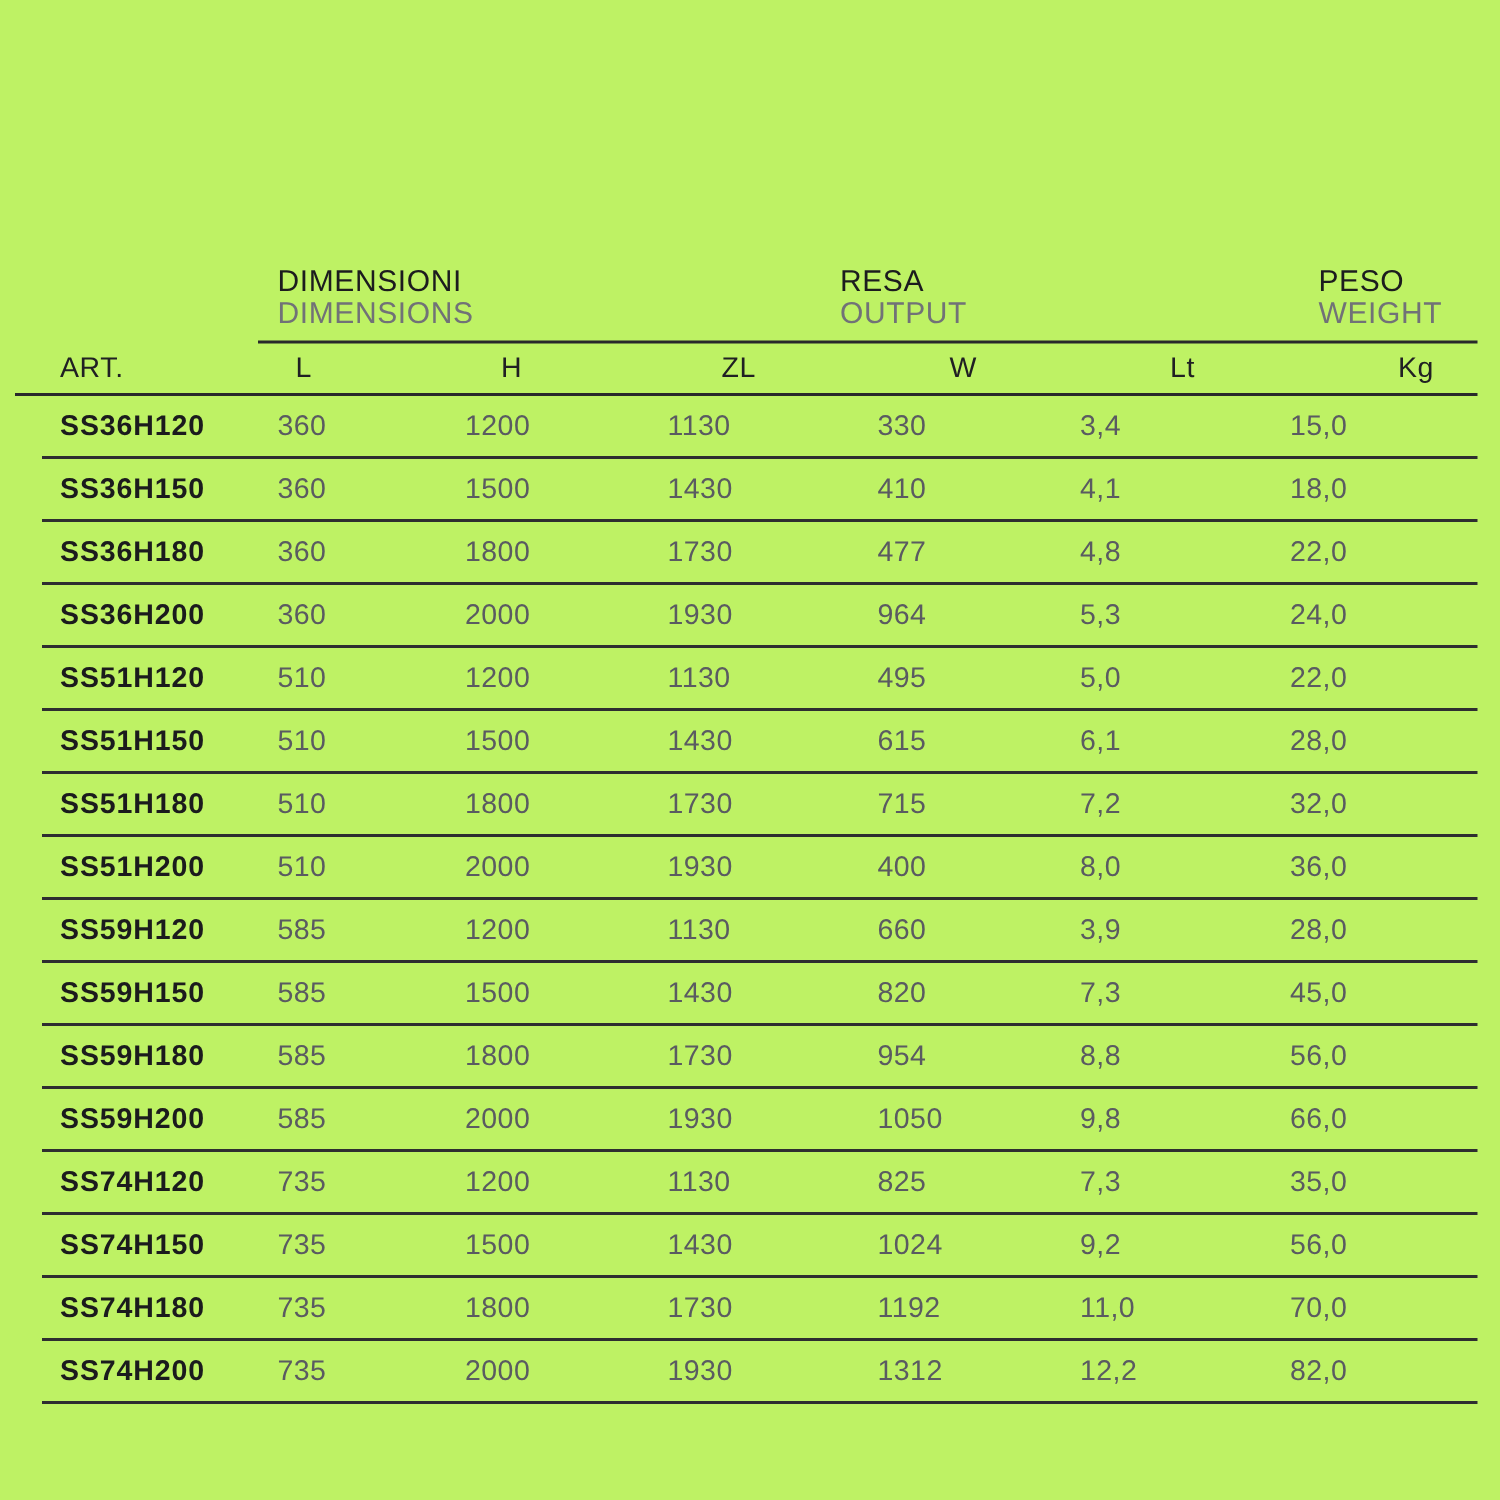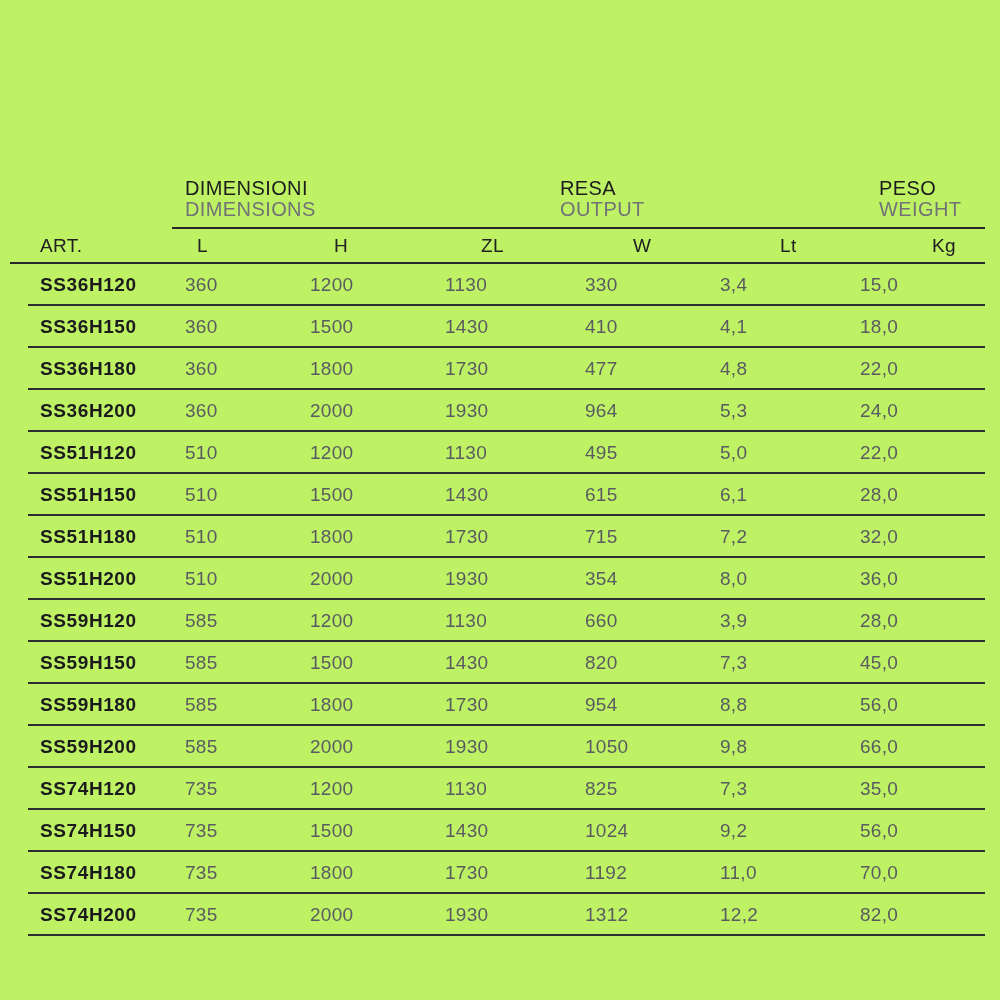--- a/index.html
+++ b/index.html
@@ -198,21 +198,21 @@
           <div>1730</div>
           <div>715</div>
           <div>7,2</div>
           <div>32,0</div>
         </div>
         <div class="grid-row data-row">
           <div class="c-art">SS51H200</div>
           <div>510</div>
           <div>2000</div>
           <div>1930</div>
-          <div>354</div>
+          <div>400</div>
           <div>8,0</div>
           <div>36,0</div>
         </div>
         <div class="grid-row data-row">
           <div class="c-art">SS59H120</div>
           <div>585</div>
           <div>1200</div>
           <div>1130</div>
           <div>660</div>
           <div>3,9</div>

